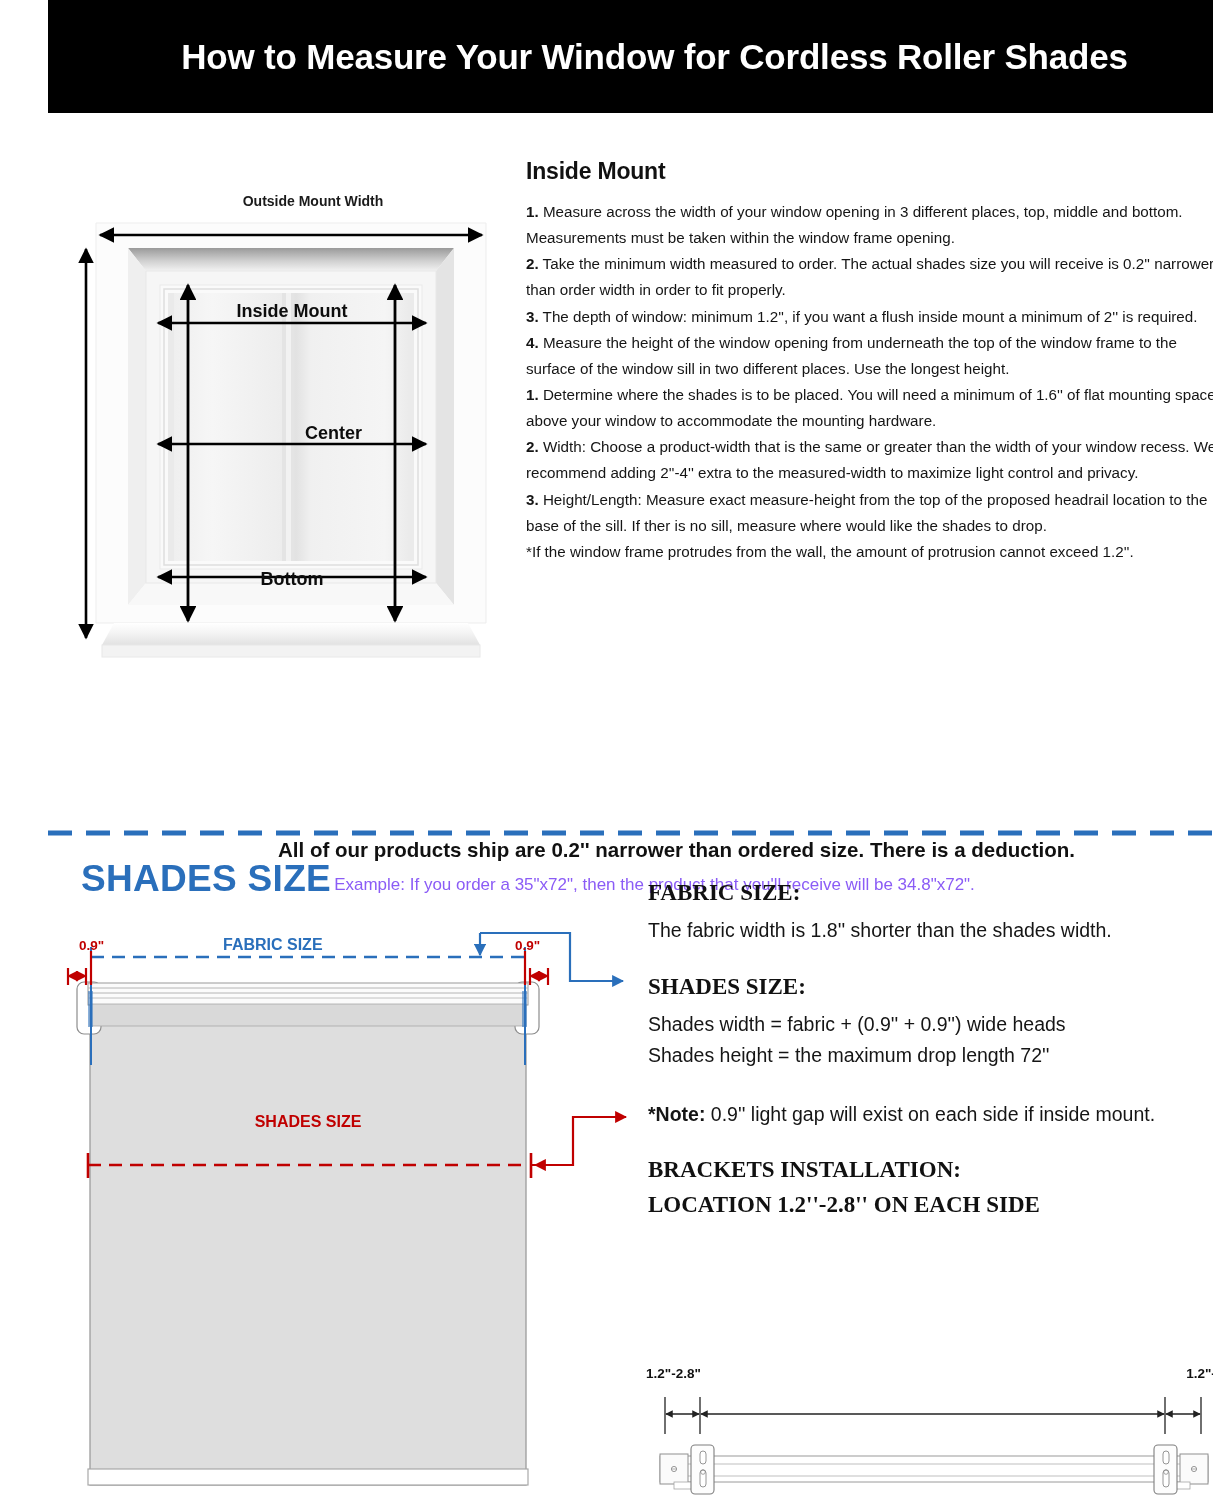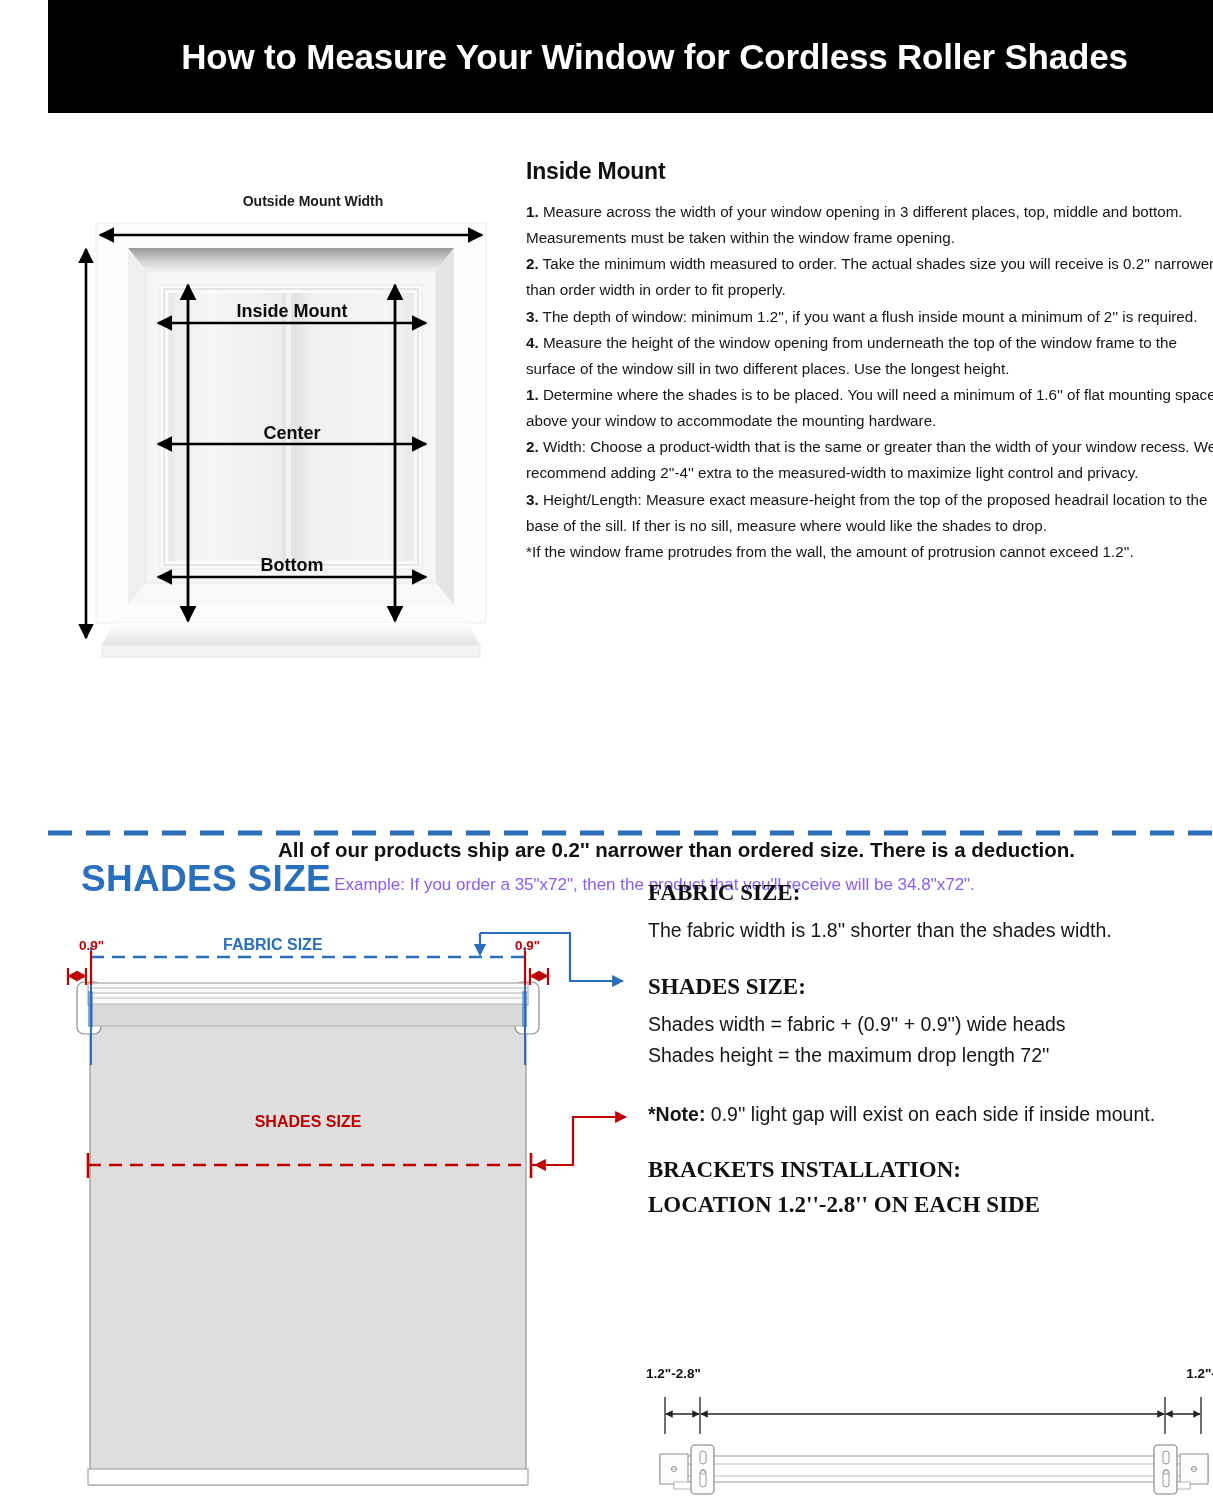--- a/index.html
+++ b/index.html
@@ -223,22 +223,22 @@
         <line x1="327" y1="92" x2="327" y2="428" stroke="#000" stroke-width="2.8" marker-start="url(#arrHeadBlack)" marker-end="url(#arrHeadBlack)"></line>
 
         <line x1="90" y1="130" x2="358" y2="130" stroke="#000" stroke-width="2.6" marker-start="url(#arrHeadBlack)" marker-end="url(#arrHeadBlack)"></line>
 
         <line x1="90" y1="251" x2="358" y2="251" stroke="#000" stroke-width="2.6" marker-start="url(#arrHeadBlack)" marker-end="url(#arrHeadBlack)"></line>
 
         <line x1="90" y1="384" x2="358" y2="384" stroke="#000" stroke-width="2.6" marker-start="url(#arrHeadBlack)" marker-end="url(#arrHeadBlack)"></line>
       </svg>
 
       <div class="dim-text" style="left:128px; top:108px; width:192px;">Inside Mount</div>
-      <div class="dim-text" style="left:154px; top:230px; width:140px;">Center</div>
-      <div class="dim-text" style="left:154px; top:362px; width:140px;">Bottom</div>
+      <div class="dim-text" style="left:154px; top:230px; width:140px;text-align:right;">Center</div>
+      <div class="dim-text" style="left:154px; top:376px; width:140px;">Bottom</div>
     </div>
 
     <div class="instr">
 
       <h2>Inside Mount</h2>
 
       <p>
         <b>1.</b><span> Measure across the width of your window opening in 3 different places, top, middle and bottom. Measurements must be taken within the window frame opening.</span>
       </p>
       <p>

